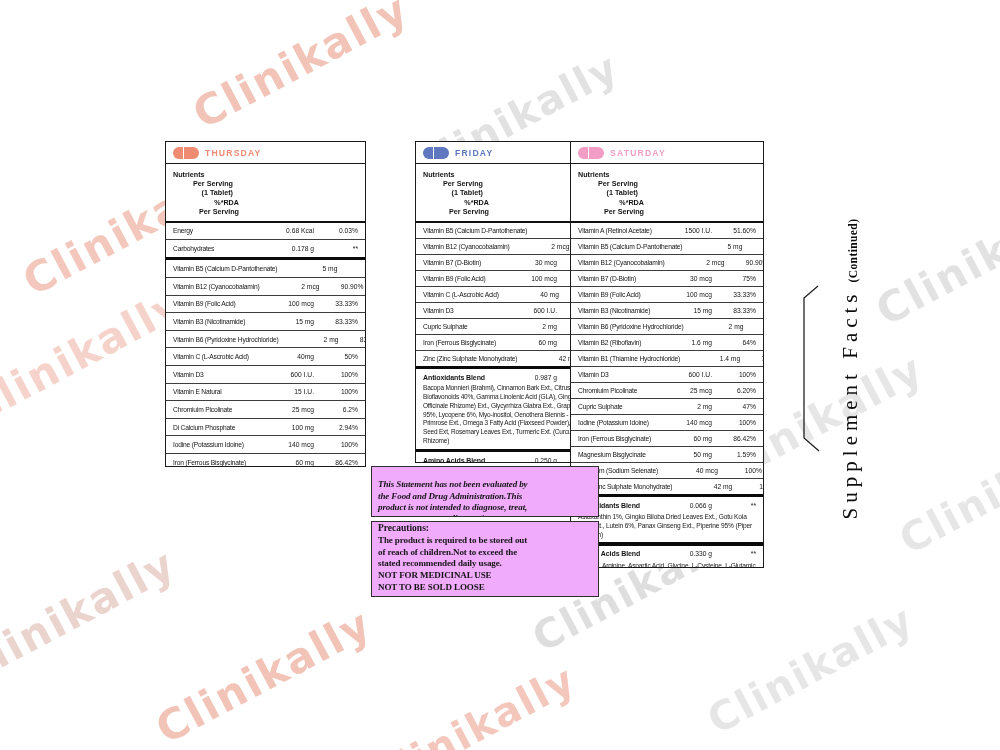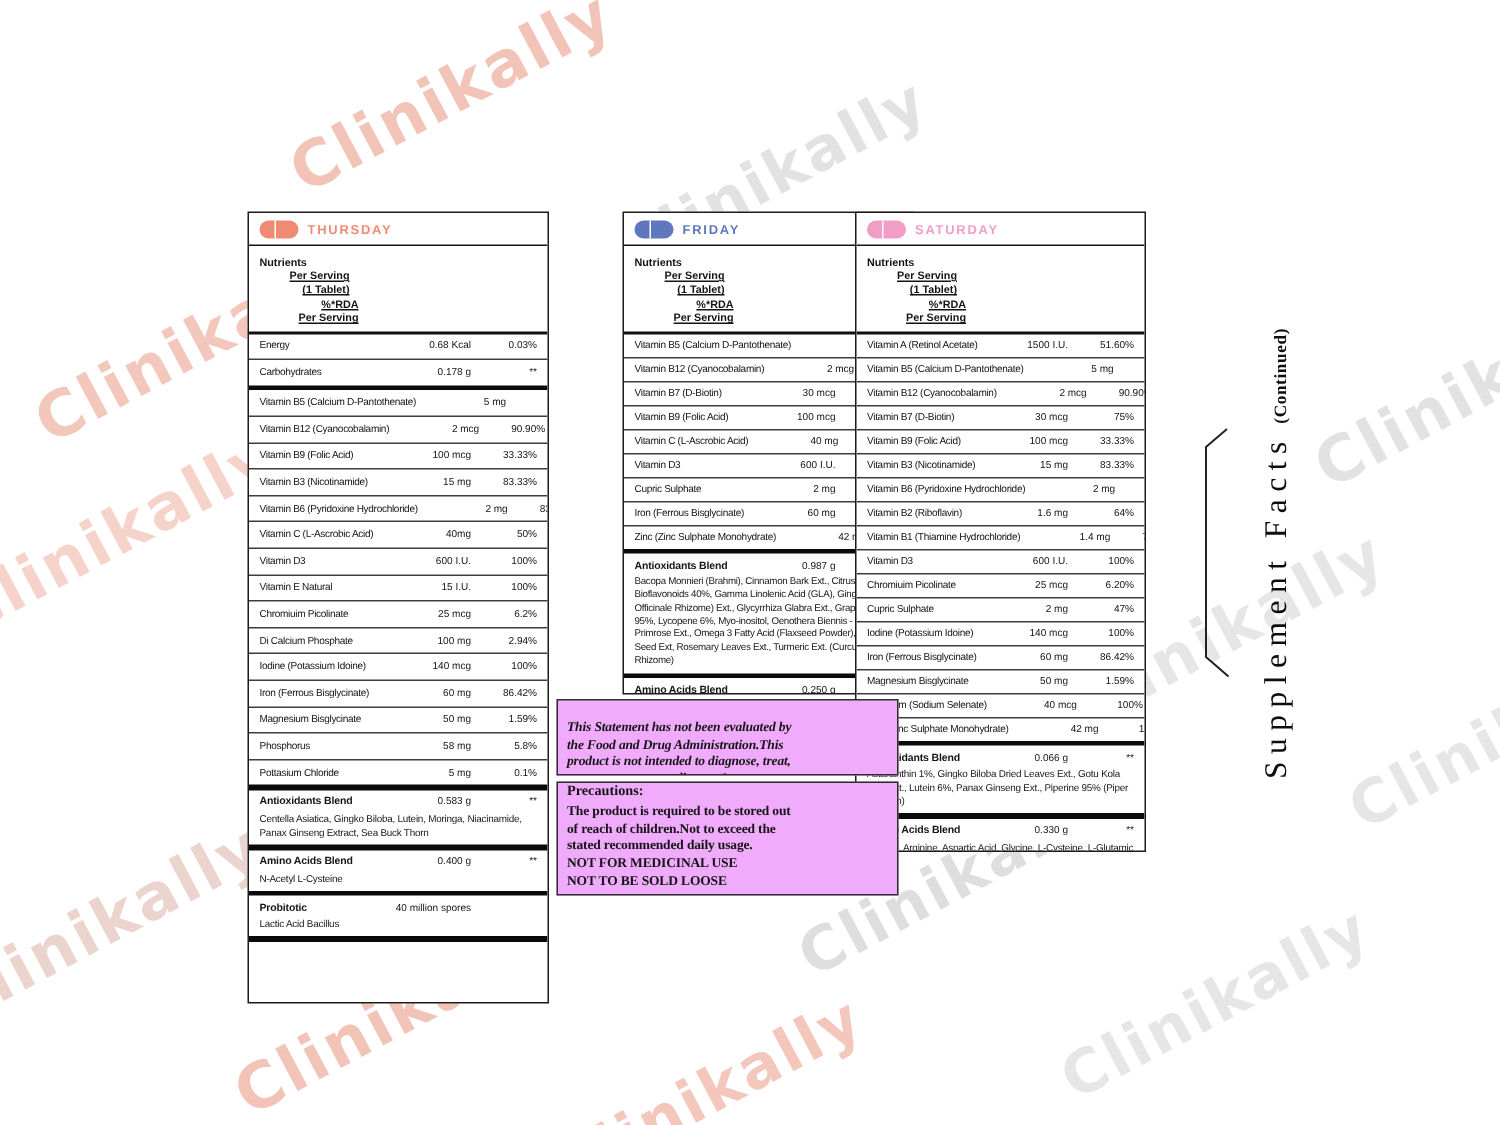--- a/index.html
+++ b/index.html
@@ -8,32 +8,32 @@
   .canvas{position:absolute;inset:0;}
 
   
   .wm-layer{position:absolute;inset:0;z-index:0;}
   .wm{position:absolute;font-weight:600;letter-spacing:2px;white-space:nowrap;
       transform:rotate(-28deg);transform-origin:0 0;font-family:"DejaVu Sans",sans-serif;}
 
   
   .panel{position:absolute;top:141px;box-sizing:border-box;background:#fff;
          border:1.2px solid #1b1b1b;z-index:1;overflow:hidden;}
-  .p-thu{left:165px;width:201px;height:528px;--rh:16.6px;}
+  .p-thu{left:165px;width:201px;height:326px;--rh:16.6px;}
   .p-fri{left:387px;width:194px;height:322px;margin-left:28px;--rh:15px;}
   .p-sat{left:570px;width:194px;height:427px;--rh:15px;}
 
   .phead{display:flex;align-items:center;gap:6px;padding:5px 7px 4px;border-bottom:1.6px solid #161616;}
   .pill{width:26px;height:12px;border-radius:6px;position:relative;flex:none;}
   .pill::after{content:"";position:absolute;left:37%;top:0;width:1.8px;height:100%;background:#fff;}
   .pday{font-size:8.6px;font-weight:bold;letter-spacing:1.2px;}
 
   .thead{display:flex;align-items:flex-start;padding:4px 7px 4px;border-bottom:2.2px solid #101010;flex-direction:column;}
   .th-name{flex:1;font-weight:bold;font-size:7.2px;padding-top:2px;}
-  .th-val,.th-pct{font-weight:bold;font-size:7.2px;line-height:9.4px;text-align:right;flex:none;white-space:pre-line;text-decoration:underline;}
+  .th-val,.th-pct{font-weight:bold;font-size:7.2px;line-height:9.4px;text-align:right;flex:none;white-space:pre-line;}
   .th-val{width:60px;}
   .th-pct{width:44px;padding-left:22px;}
 
   .row{display:flex;align-items:center;padding:0 7px;height:var(--rh);}
   .row{border-top:1px solid #3d3d3d;}
   .row.nt{border-top:none;}
   .c-name{flex:1;font-size:6.7px;letter-spacing:-0.2px;white-space:nowrap;}
   .c-val{width:60px;text-align:right;font-size:6.7px;flex:none;white-space:nowrap;}
   .c-pct{width:44px;text-align:right;font-size:6.7px;flex:none;white-space:nowrap;}
 

